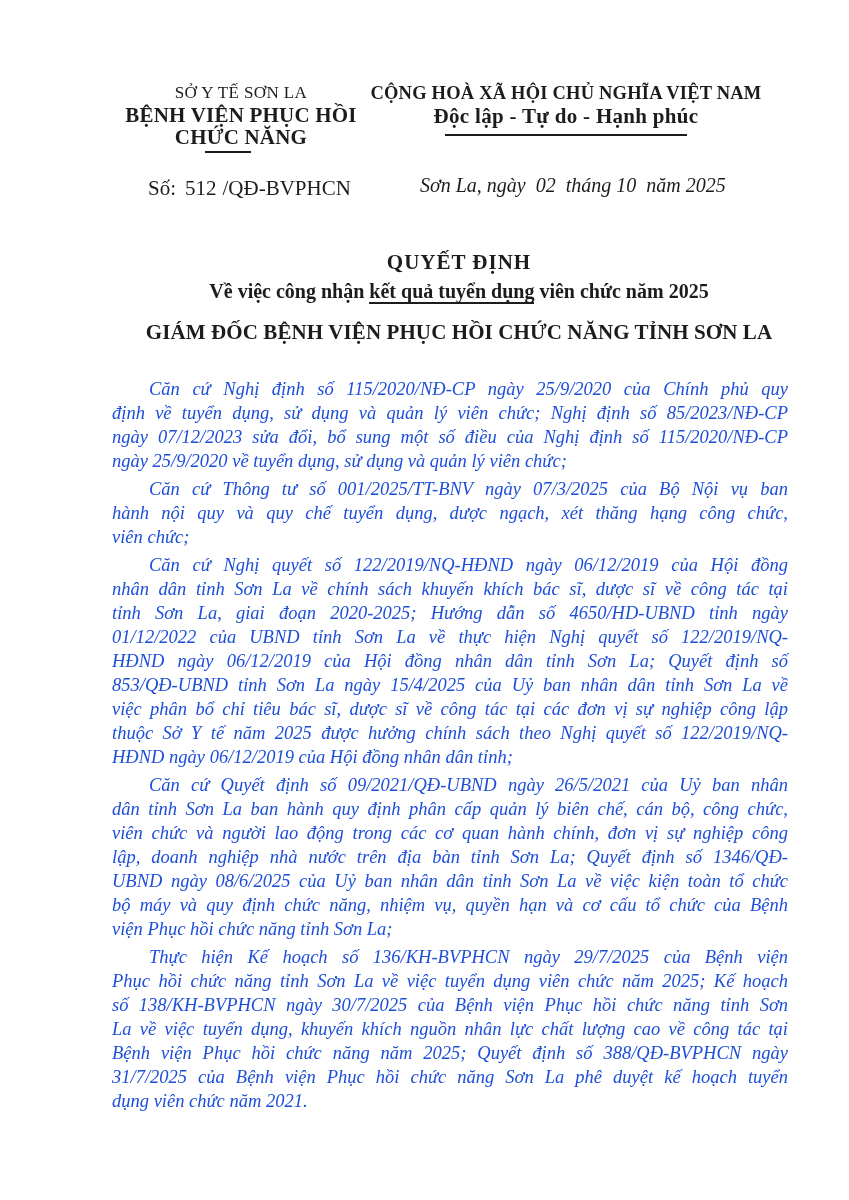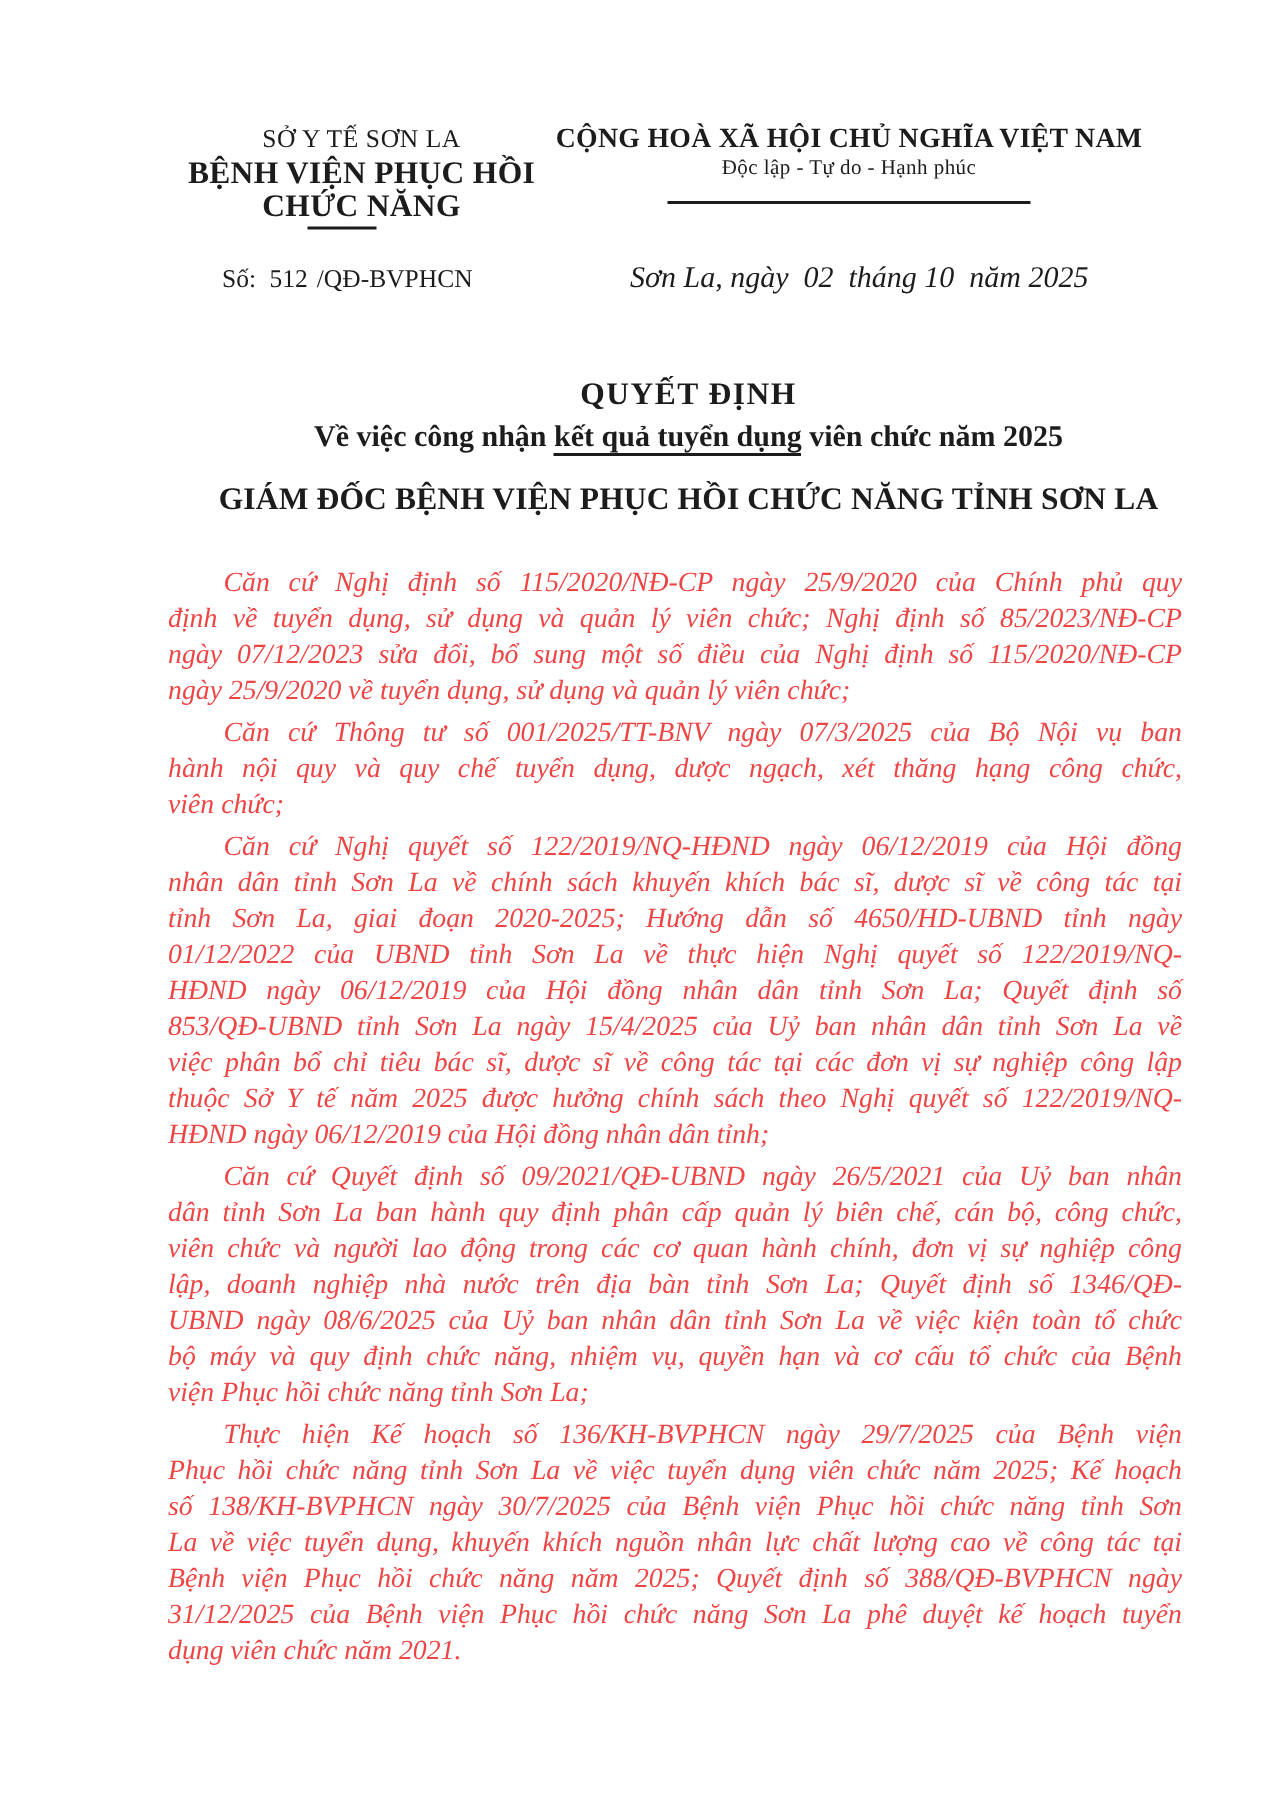--- a/index.html
+++ b/index.html
@@ -21,44 +21,44 @@
   .hl2 { font-size: 21px; font-weight: 700; height: 22px; letter-spacing: .2px; }
   .hl-rule {
     width: 46px; height: 2px; background: #1c1c1c;
     margin: 2px auto 0 auto; transform: translateX(-13px);
   }
   .hdr-right {
     position: absolute; left: 350px; top: 84px; width: 432px;
     text-align: center; line-height: 1;
   }
   .hr1 { font-size: 18.5px; font-weight: 700; height: 22px; letter-spacing: .2px; }
-  .hr2 { font-size: 14px; font-weight: 400; height: 26px; letter-spacing: .3px; }
+  .hr2 { font-size: 21px; font-weight: 700; height: 26px; letter-spacing: .3px; }
   .hr-rule { width: 242px; height: 2px; background: #1c1c1c; margin: 2px auto 0 auto; }
   .doc-number {
     position: absolute; left: 148px; top: 176px;
-    font-size: 17px; white-space: pre;
+    font-size: 21px; white-space: pre;
   }
   .doc-number .num { margin: 0 6px 0 9px; }
   .dateline {
     position: absolute; left: 420px; top: 174px;
     font-size: 20px; font-style: italic; white-space: pre;
   }
   
   .title-block {
     position: absolute; left: 112px; top: 252px; width: 694px;
     text-align: center; line-height: 1; font-family: Liberation Serif, serif;
   }
   .t1 { font-size: 21px; font-weight: 700; letter-spacing: 1px; white-space: nowrap; }
   .t2 { font-size: 20px; font-weight: 700; margin-top: 8px; white-space: nowrap; }
   .t2-u { border-bottom: 2px solid #1c1c1c; padding-bottom: 0; }
   .t3 { font-size: 21px; font-weight: 700; margin-top: 21px; white-space: nowrap; letter-spacing: .1px; }
   
   .doc-body {
     position: absolute; left: 112px; top: 377px; width: 676px;
-    font-size: 18.5px; font-style: italic; color: #ef4444;
+    font-size: 18.5px; font-style: italic; color: #1d4ed8;
     line-height: 24px;
   }
   .para { margin: 0 0 4px 0; }
   .body-line { text-align: justify; text-align-last: justify; }
   .body-line.first { text-indent: 37px; }
   .body-line.last { text-align-last: left; }
 </style>
 </head>
 <body>
 
@@ -118,18 +118,18 @@
         <div class="body-line">UBND ngày 08/6/2025 của Uỷ ban nhân dân tỉnh Sơn La về việc kiện toàn tổ chức</div>
         <div class="body-line">bộ máy và quy định chức năng, nhiệm vụ, quyền hạn và cơ cấu tổ chức của Bệnh</div>
         <div class="body-line last">viện Phục hồi chức năng tỉnh Sơn La;</div>
       </div>
       <div class="para">
         <div class="body-line first">Thực hiện Kế hoạch số 136/KH-BVPHCN ngày 29/7/2025 của Bệnh viện</div>
         <div class="body-line">Phục hồi chức năng tỉnh Sơn La về việc tuyển dụng viên chức năm 2025; Kế hoạch</div>
         <div class="body-line">số 138/KH-BVPHCN ngày 30/7/2025 của Bệnh viện Phục hồi chức năng tỉnh Sơn</div>
         <div class="body-line">La về việc tuyển dụng, khuyến khích nguồn nhân lực chất lượng cao về công tác tại</div>
         <div class="body-line">Bệnh viện Phục hồi chức năng năm 2025; Quyết định số 388/QĐ-BVPHCN ngày</div>
-        <div class="body-line">31/12/2025 của Bệnh viện Phục hồi chức năng Sơn La phê duyệt kế hoạch tuyển</div>
+        <div class="body-line">31/7/2025 của Bệnh viện Phục hồi chức năng Sơn La phê duyệt kế hoạch tuyển</div>
         <div class="body-line last">dụng viên chức năm 2021.</div>
       </div>
     </div>
 
 </div>
 
 </body></html>

